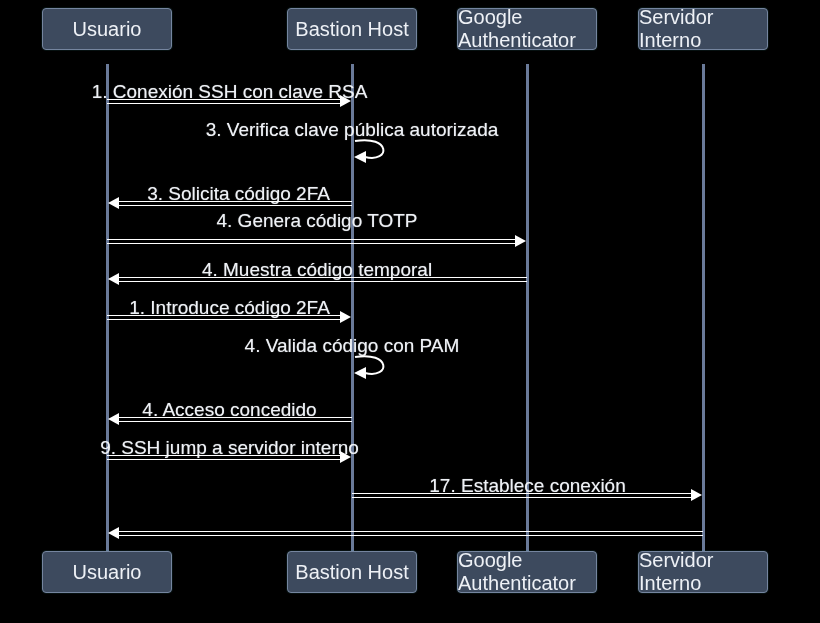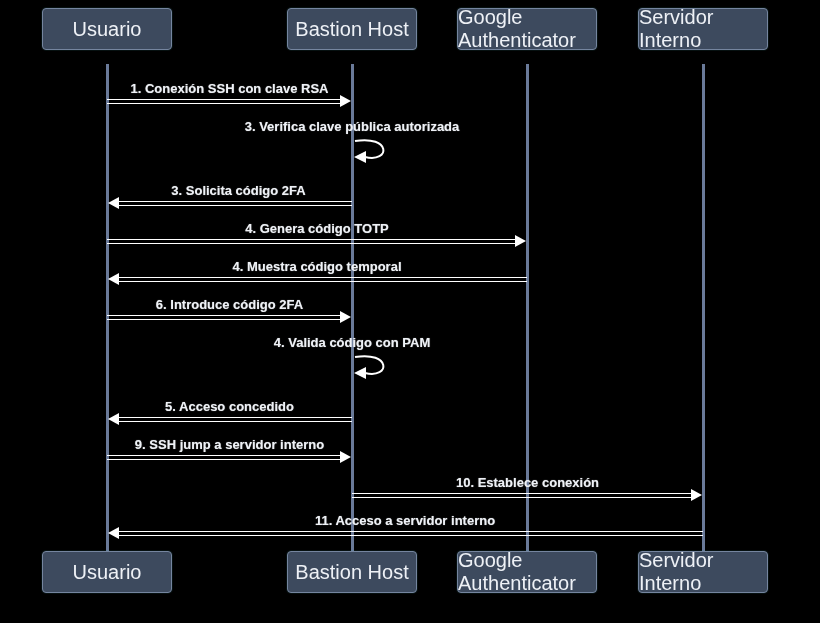--- a/index.html
+++ b/index.html
@@ -33,23 +33,22 @@
     display:flex;align-items:center;justify-content:center;
     color:var(--text);
     font-size:20px;
     box-shadow:0 0 0 1px rgba(80,200,200,0.08);
   }
   .msg-label{
     position:absolute;
     transform:translateX(-50%);
     white-space:nowrap;
     color:var(--text);
-    font-size:13px;
+    font-size:19px;
     text-shadow:0 0 1px rgba(255,255,255,0.55);
-    font-weight:bold;
   }
   .msg-line{
     position:absolute;
     height:5px;
     box-sizing:border-box;
     border-top:1.5px solid var(--msg);
     border-bottom:1.5px solid var(--msg);
     background:transparent;
   }
   .arrow-right{
@@ -88,39 +87,38 @@
     <div class="msg-line" style="left: 107px; top: 99px; width: 236px;"></div>
     <div class="arrow-right" style="left: 340px; top: 95px;"></div>
     <div class="msg-label" style="top: 119px; left: 352px;">3. Verifica clave pública autorizada</div>
     <div class="self-loop" style="left: 353px; top: 137px;"><svg width="46" height="30" viewBox="0 0 46 30">
         <path d="M2 4 C 38 -2, 38 26, 12 20" fill="none" stroke="#ffffff" stroke-width="2"></path>
         <polygon points="13,14 13,26 1,20" fill="#ffffff"></polygon>
       </svg></div>
     <div class="msg-label" style="top: 183px; left: 229.5px; margin-left: 9px;">3. Solicita código 2FA</div>
     <div class="msg-line" style="left: 116px; top: 201px; width: 236px;"></div>
     <div class="arrow-left" style="left: 108px; top: 197px;"></div>
-    <div class="msg-label" style="top: 221px; left: 317px;">4. Genera código TOTP</div>
+    <div class="msg-label" style="top: 210px; left: 317px;">4. Genera código TOTP</div>
     <div class="msg-line" style="left: 107px; top: 239px; width: 411px;"></div>
     <div class="arrow-right" style="left: 515px; top: 235px;"></div>
     <div class="msg-label" style="top: 259px; left: 317px;">4. Muestra código temporal</div>
     <div class="msg-line" style="left: 116px; top: 277px; width: 411px;"></div>
     <div class="arrow-left" style="left: 108px; top: 273px;"></div>
-    <div class="msg-label" style="top: 297px; left: 229.5px;">6. Introduce código 2FA</div>
+    <div class="msg-label" style="top: 297px; left: 229.5px;">1. Introduce código 2FA</div>
     <div class="msg-line" style="left: 107px; top: 315px; width: 236px;"></div>
     <div class="arrow-right" style="left: 340px; top: 311px;"></div>
     <div class="msg-label" style="top: 335px; left: 352px;">4. Valida código con PAM</div>
     <div class="self-loop" style="left: 353px; top: 353px;"><svg width="46" height="30" viewBox="0 0 46 30">
         <path d="M2 4 C 38 -2, 38 26, 12 20" fill="none" stroke="#ffffff" stroke-width="2"></path>
         <polygon points="13,14 13,26 1,20" fill="#ffffff"></polygon>
       </svg></div>
-    <div class="msg-label" style="top: 399px; left: 229.5px;">5. Acceso concedido</div>
+    <div class="msg-label" style="top: 399px; left: 229.5px;">4. Acceso concedido</div>
     <div class="msg-line" style="left: 116px; top: 417px; width: 236px;"></div>
     <div class="arrow-left" style="left: 108px; top: 413px;"></div>
     <div class="msg-label" style="top: 437px; left: 229.5px;">9. SSH jump a servidor interno</div>
     <div class="msg-line" style="left: 107px; top: 455px; width: 236px;"></div>
     <div class="arrow-right" style="left: 340px; top: 451px;"></div>
-    <div class="msg-label" style="top: 475px; left: 527.5px;">10. Establece conexión</div>
+    <div class="msg-label" style="top: 475px; left: 527.5px;">17. Establece conexión</div>
     <div class="msg-line" style="left: 352px; top: 493px; width: 342px;"></div>
     <div class="arrow-right" style="left: 691px; top: 489px;"></div>
-    <div class="msg-label" style="top: 513px; left: 405px;">11. Acceso a servidor interno</div>
     <div class="msg-line" style="left: 116px; top: 531px; width: 587px;"></div>
     <div class="arrow-left" style="left: 108px; top: 527px;"></div>
   </div>
 
 </body></html>

